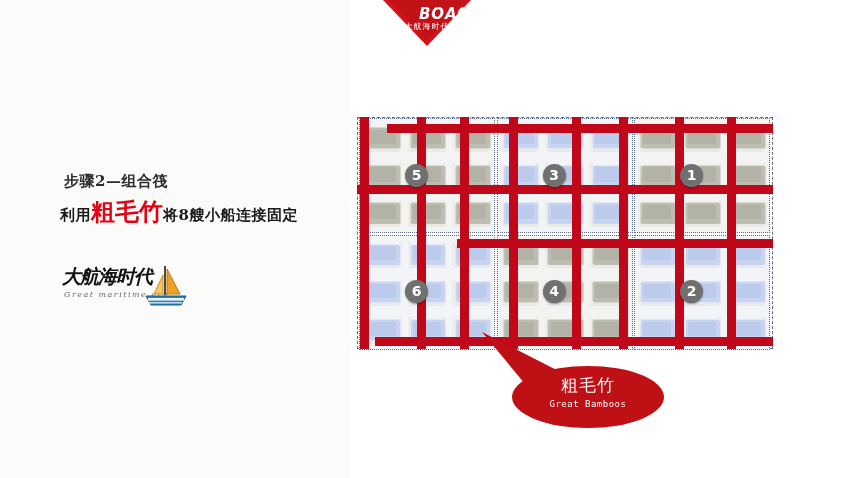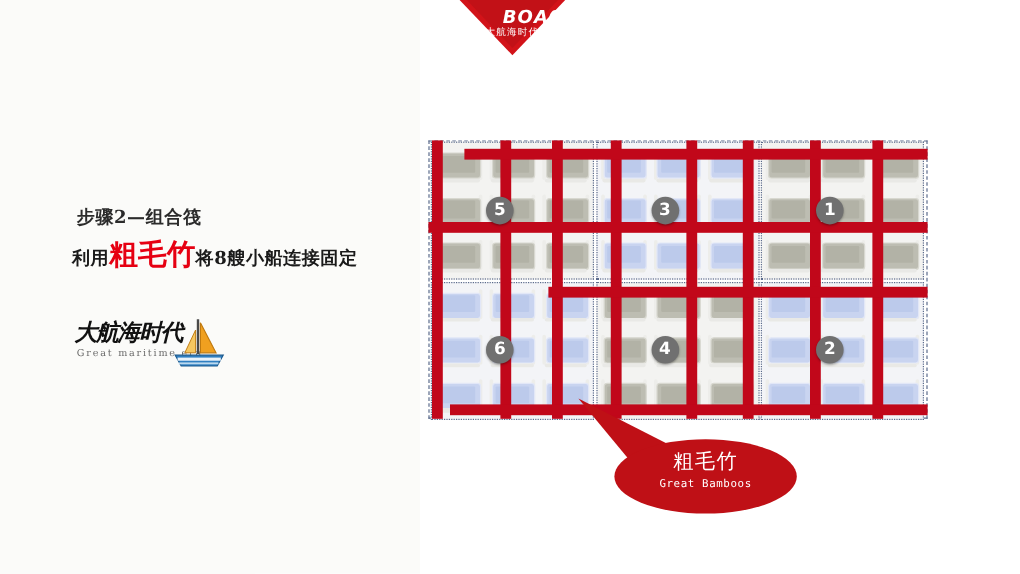--- a/index.html
+++ b/index.html
@@ -112,20 +112,21 @@
     font-style: italic;
     font-size: 19px;
     color: #111111;
     letter-spacing: -1px;
     white-space: nowrap;
   }
   .mar-en {
     position: absolute;
     left: 2px; top: 28px;
     font-family: "DejaVu Serif", "Liberation Serif", serif;
+    font-style: italic;
     font-size: 8px;
     color: #6b6b6b;
     letter-spacing: 1.5px;
     white-space: nowrap;
   }
   .mar-boat { position: absolute; left: 78px; top: 0px; }
 
   
   .diagram {
     position: absolute;

